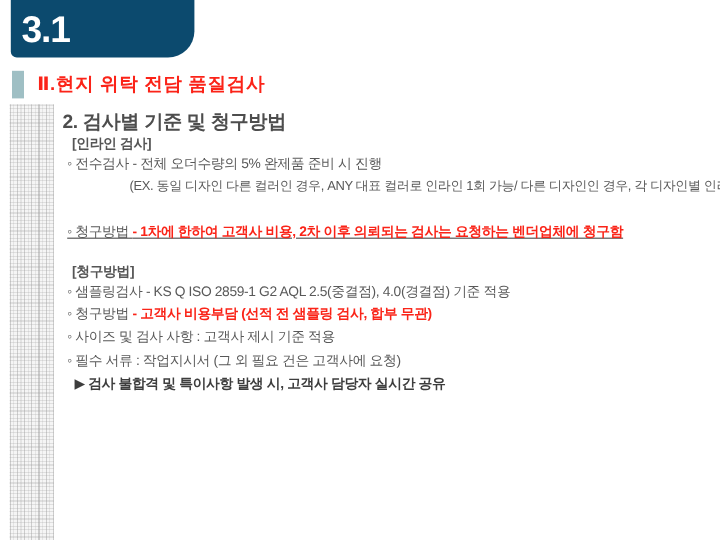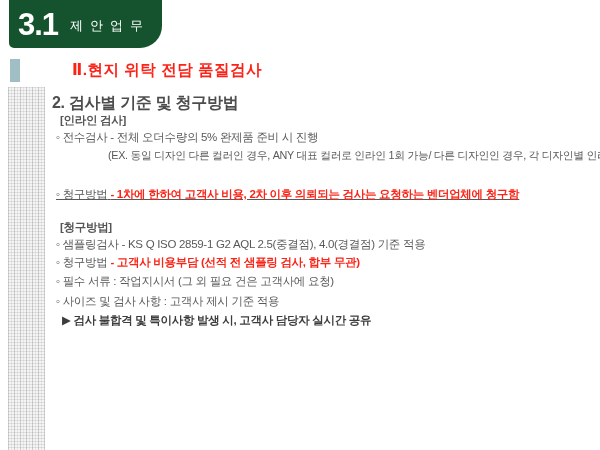--- a/index.html
+++ b/index.html
@@ -3,27 +3,27 @@
 <meta charset="utf-8">
 <style>
   html,body{margin:0;padding:0;}
   body{
     width:600px;height:450px;background:#ffffff;position:relative;overflow:hidden;
     font-family:"Liberation Sans","DejaVu Sans",sans-serif;
   }
   
   .header-box{
     position:absolute;left:9px;top:0;width:153px;height:48px;
-    background:#14532d;border-radius:0 0 22px 5px;
+    background:#0c4a6e;border-radius:0 0 22px 5px;
     display:flex;align-items:center;padding-left:9px;box-sizing:border-box;
   }
   .header-number{color:#ffffff;font-size:31px;font-weight:bold;line-height:1;letter-spacing:-1px;}
   .header-title{color:#ffffff;font-size:13px;letter-spacing:7px;margin-left:12px;margin-top:3px;white-space:nowrap;}
   
-  .title-row{position:absolute;left:10px;top:59px;display:flex;align-items:center;gap:41px;}
+  .title-row{position:absolute;left:10px;top:59px;display:flex;align-items:center;}
   .title-bar{width:10px;height:23px;background:#9fbfc4;}
   .title-text{margin-left:11px;color:#fb2318;font-weight:bold;font-size:15.5px;letter-spacing:0.5px;white-space:nowrap;}
   
   .pattern{
     position:absolute;left:8px;top:87px;width:37px;height:363px;
     background-color:#f5f5f5;
     background-image:
       repeating-linear-gradient(to right, rgba(150,150,150,.30) 0 1px, transparent 1px 6px),
       repeating-linear-gradient(to right, rgba(170,170,170,.22) 0 1px, transparent 1px 3px),
       repeating-linear-gradient(to bottom, rgba(165,165,165,.28) 0 1px, transparent 1px 3px);
@@ -43,21 +43,20 @@
   .gap-sm{margin-top:22px;text-decoration:underline;}
   .gap-md{margin-top:15px;}
   .gap2{margin-top:2px;}
   .final{font-weight:bold;color:#3d3d3d;padding-left:10px;margin-top:2px;}
 </style>
 </head>
 <body>
 
 <div class="header-box">
   <span class="header-number">3.1</span>
-  <span class="header-title">제안업무</span>
 </div>
 
 <div class="title-row">
   <span class="title-bar"></span>
   <span class="title-text">Ⅱ.현지 위탁 전담 품질검사</span>
 </div>
 
 <div class="pattern"></div>
 
 <div class="content">
@@ -68,16 +67,16 @@
   <div class="b1 gap-sm">
     <span>◦ 청구방법</span>
     <span class="red">- 1차에 한하여 고객사 비용, 2차 이후 의뢰되는 검사는 요청하는 벤더업체에 청구함</span>
   </div>
   <div class="bracket gap-md">[청구방법]</div>
   <div class="b1">◦ 샘플링검사 - KS Q ISO 2859-1 G2 AQL 2.5(중결점), 4.0(경결점) 기준 적용</div>
   <div class="b1">
     <span>◦ 청구방법</span>
     <span class="red">- 고객사 비용부담 (선적 전 샘플링 검사, 합부 무관)</span>
   </div>
+  <div class="b1 gap2">◦ 사이즈 및 검사 사항 : 고객사 제시 기준 적용</div>
   <div class="b1 gap2">◦ 필수 서류 : 작업지시서 (그 외 필요 건은 고객사에 요청)</div>
-  <div class="b1 gap2">◦ 사이즈 및 검사 사항 : 고객사 제시 기준 적용</div>
   <div class="final">▶ 검사 불합격 및 특이사항 발생 시, 고객사 담당자 실시간 공유</div>
 </div>
 
 </body></html>

